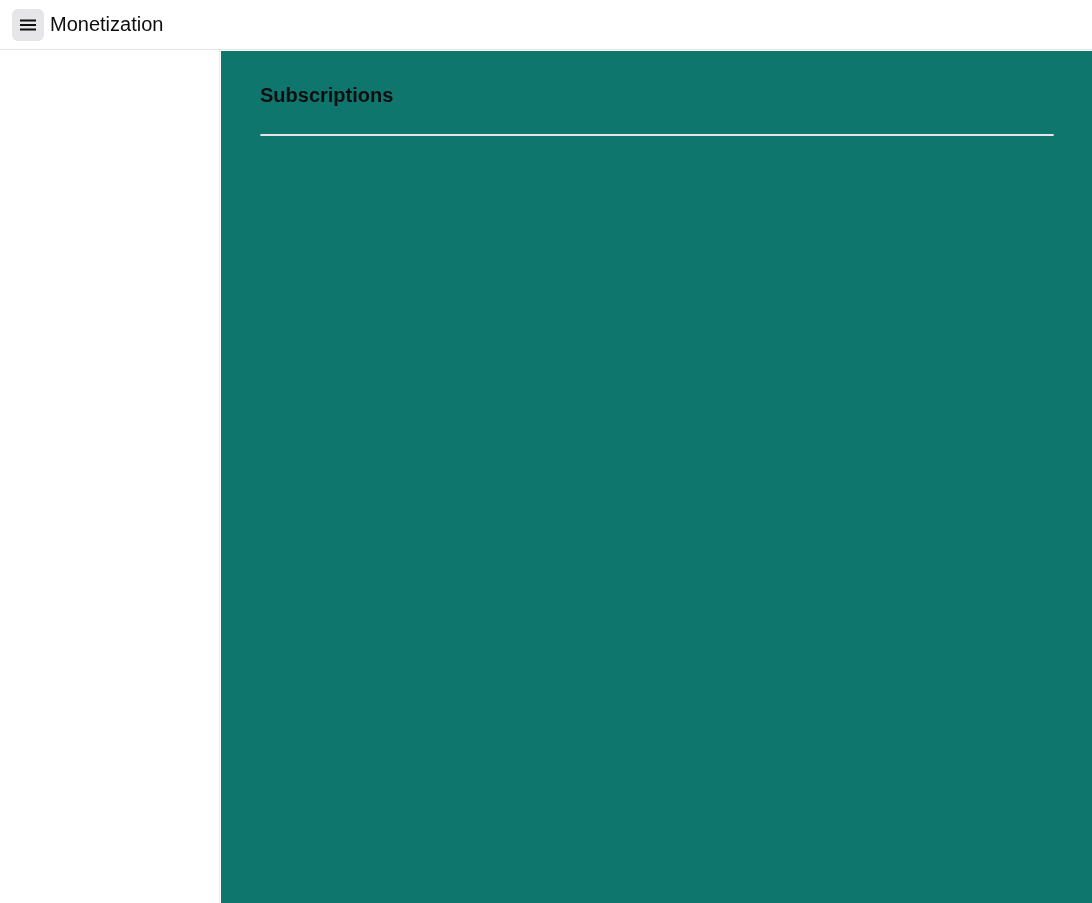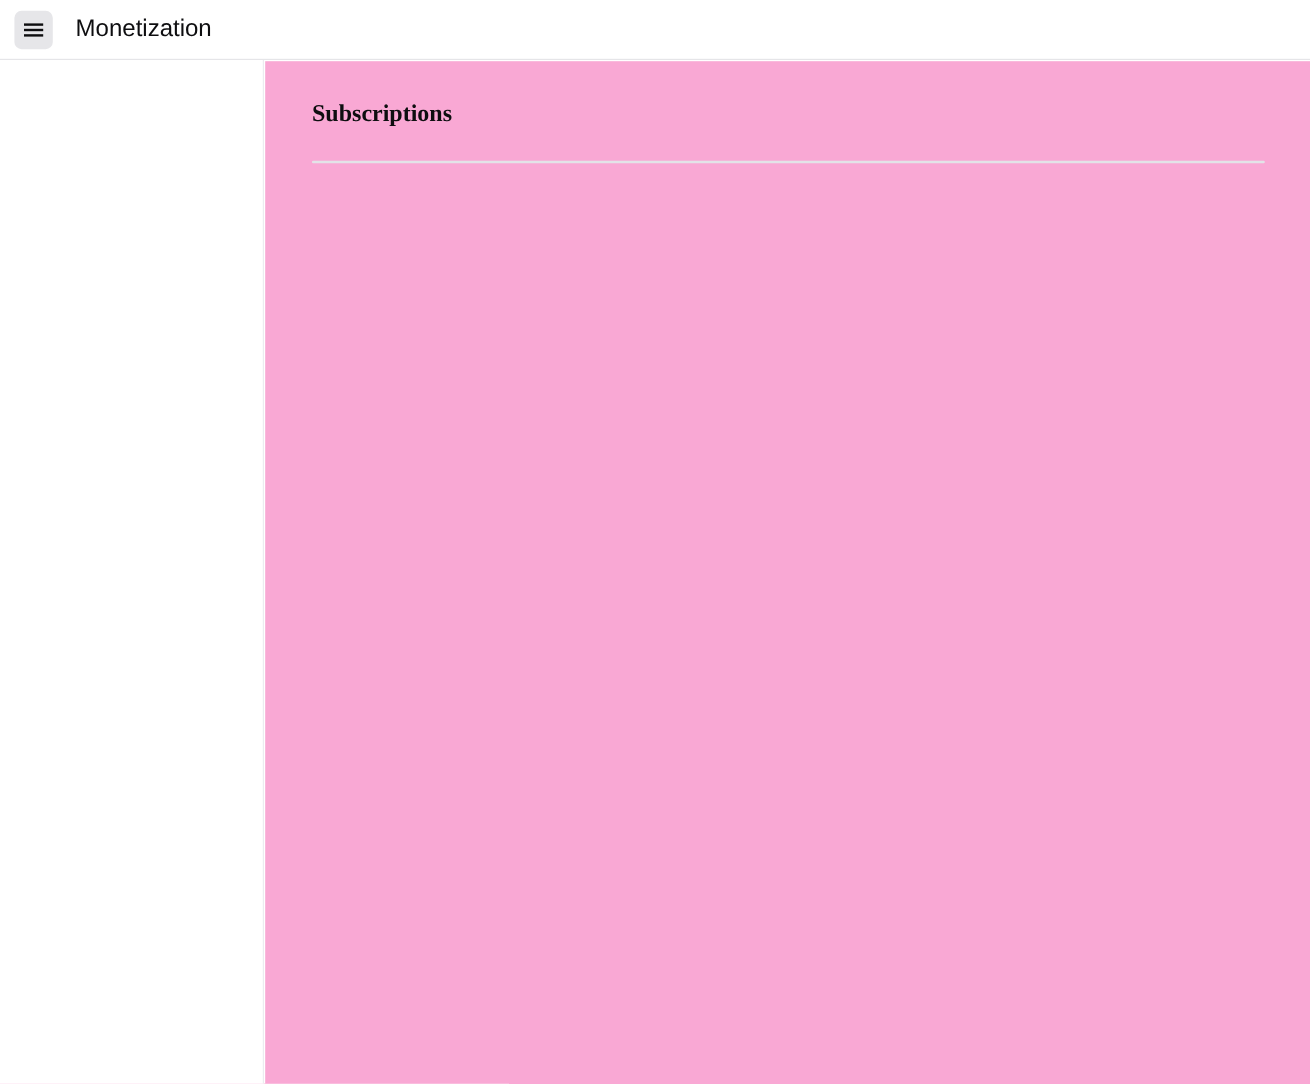--- a/index.html
+++ b/index.html
@@ -9,28 +9,28 @@
     width:1092px; height:903px; overflow:hidden;
     font-family:"Liberation Sans", sans-serif;
     background:#ffffff; color:#0e0e10;
     -webkit-font-smoothing: antialiased;
   }
   
   .topbar { position:absolute; left:0; top:0; width:1092px; height:50px;
             background:#fff; border-bottom:1px solid #e5e5e8; display:flex; align-items:center; }
   .hamburger { width:32px; height:32px; margin-left:12px; border-radius:6px;
                background:#e6e6e9; display:flex; align-items:center; justify-content:center; }
-  .topbar-title { margin-left:19px; font-size:20px; font-weight:400; color:#0e0e10; letter-spacing:0; }
+  .topbar-title { margin-left:6px; font-size:20px; font-weight:400; color:#0e0e10; letter-spacing:0; }
 
   
   .sidebar { position:absolute; left:0; top:50px; width:220px; height:853px; background:#fff;
              border-right:1px solid #ececf0; overflow:hidden; }
 
   
-  .main { position:absolute; left:221px; top:51px; right:0; bottom:0; background:#f9a8d4; overflow:hidden;font-family:Liberation Serif, serif; }
+  .main { position:absolute; left:221px; top:51px; right:0; bottom:0; background:#0f766e; overflow:hidden; }
   .page-title { font-size:20px; font-weight:700; color:#0e0e10; margin:33px 0 0 39px; }
   .card { position:absolute; left:39px; top:83px; width:794px; background:#fff;
           border:1px solid #e3e3e8; border-radius:6px; }
 </style>
 </head>
 <body>
 
 <div class="topbar">
   <div class="hamburger">
     <svg width="18" height="18" viewBox="0 0 18 18">

